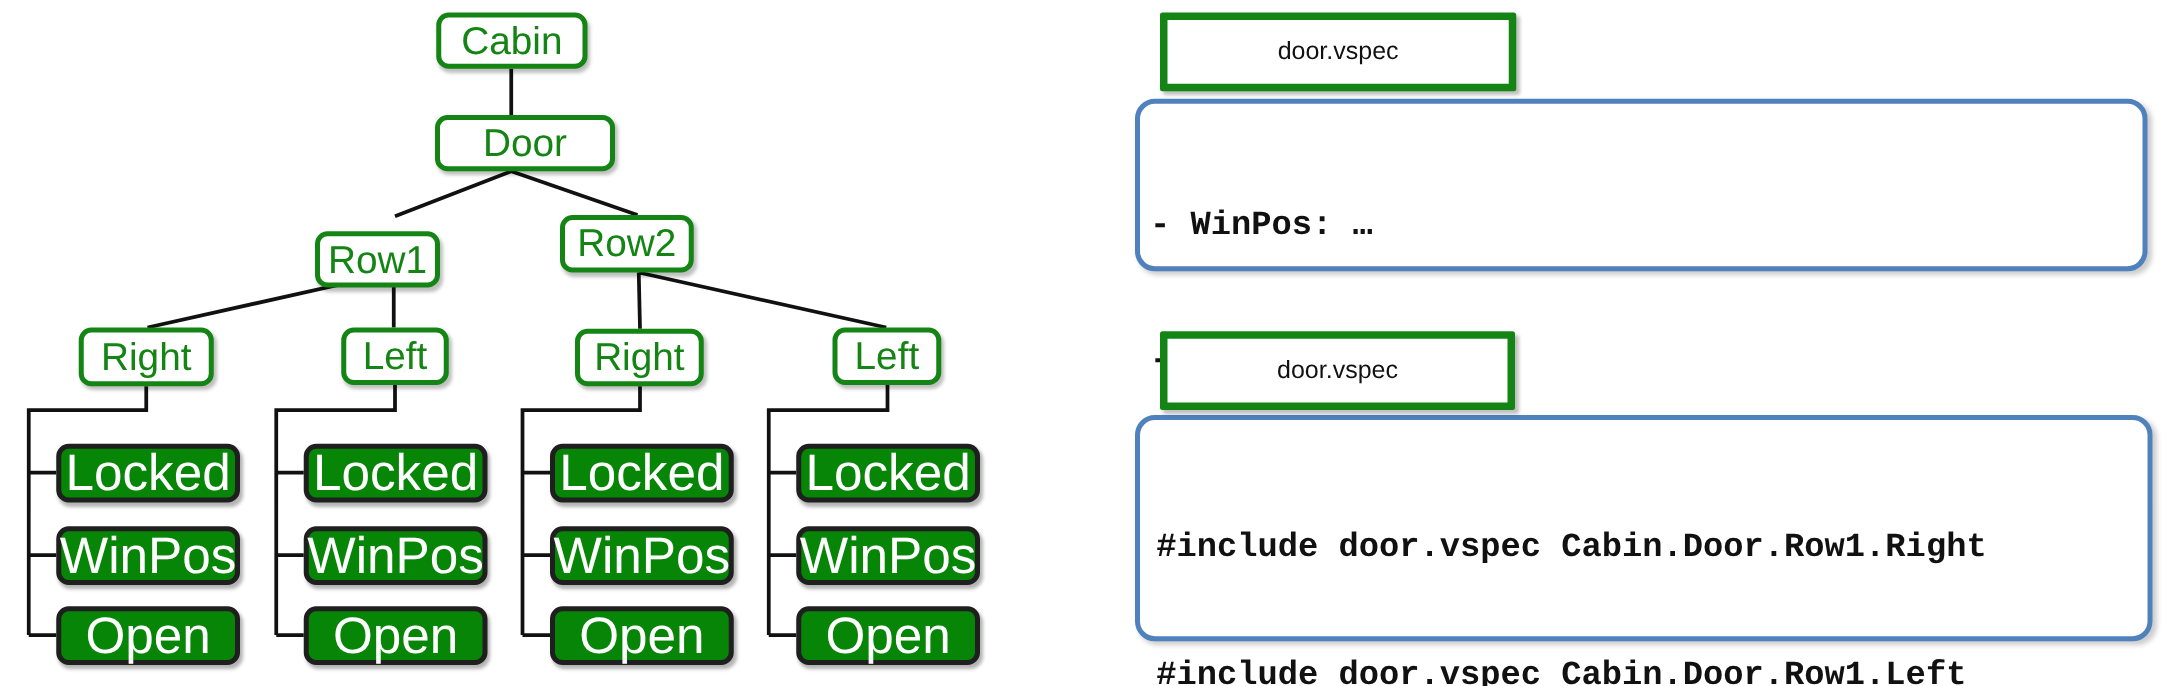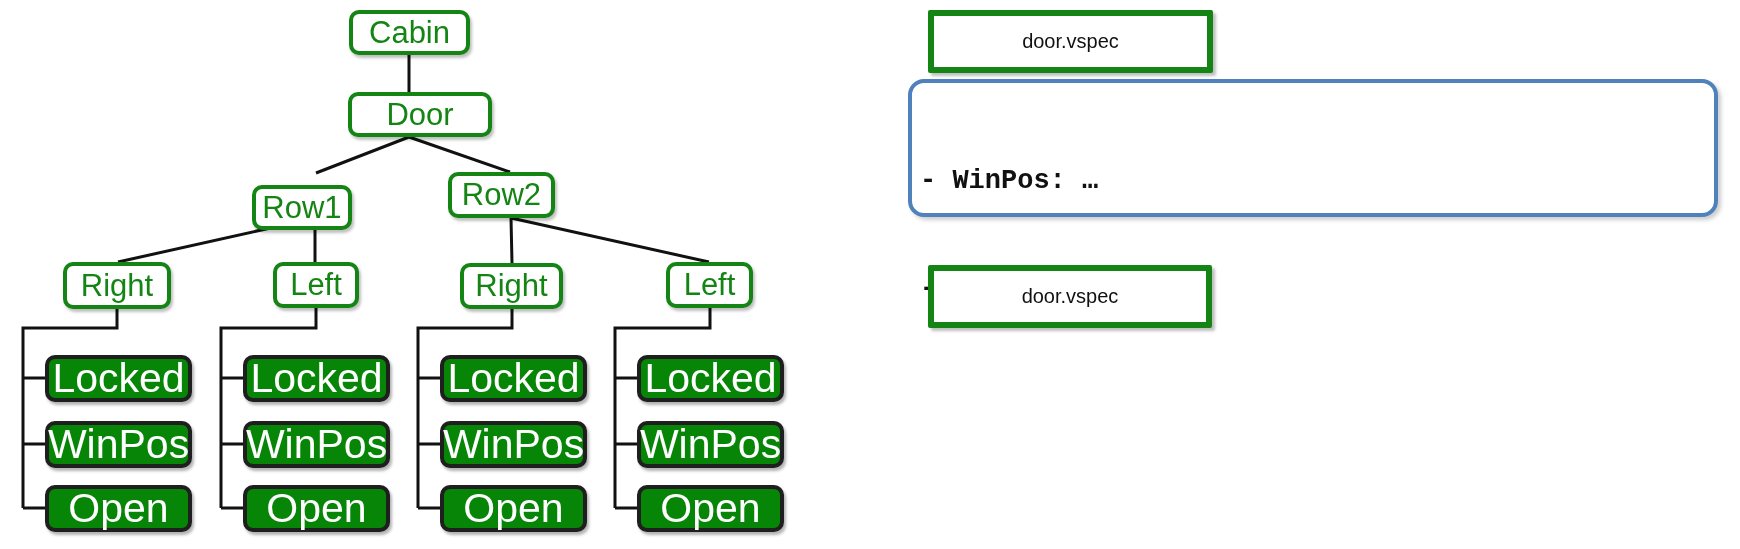--- a/index.html
+++ b/index.html
@@ -75,14 +75,22 @@
 
   <div class="file-tab" style="left:928px;top:10px;width:285px;height:63px;">door.vspec</div>
   <div class="code-panel" style="left:908px;top:79px;width:810px;height:138px;">
     <div class="code-block door-code">
       <div>- WinPos: …</div>
       <div>- Open: …</div>
     </div>
   </div>
 
   <div class="file-tab" style="left:928px;top:265px;width:284px;height:63px;">door.vspec</div>
+  <div class="code-panel" style="left:908px;top:332px;width:814px;height:181px;">
+    <div class="code-block root-code">
+      <div>#include door.vspec Cabin.Door.Row1.Right</div>
+      <div>#include door.vspec Cabin.Door.Row1.Left</div>
+      
+      
+    </div>
+  </div>
 
 </div>
 
 </body></html>

